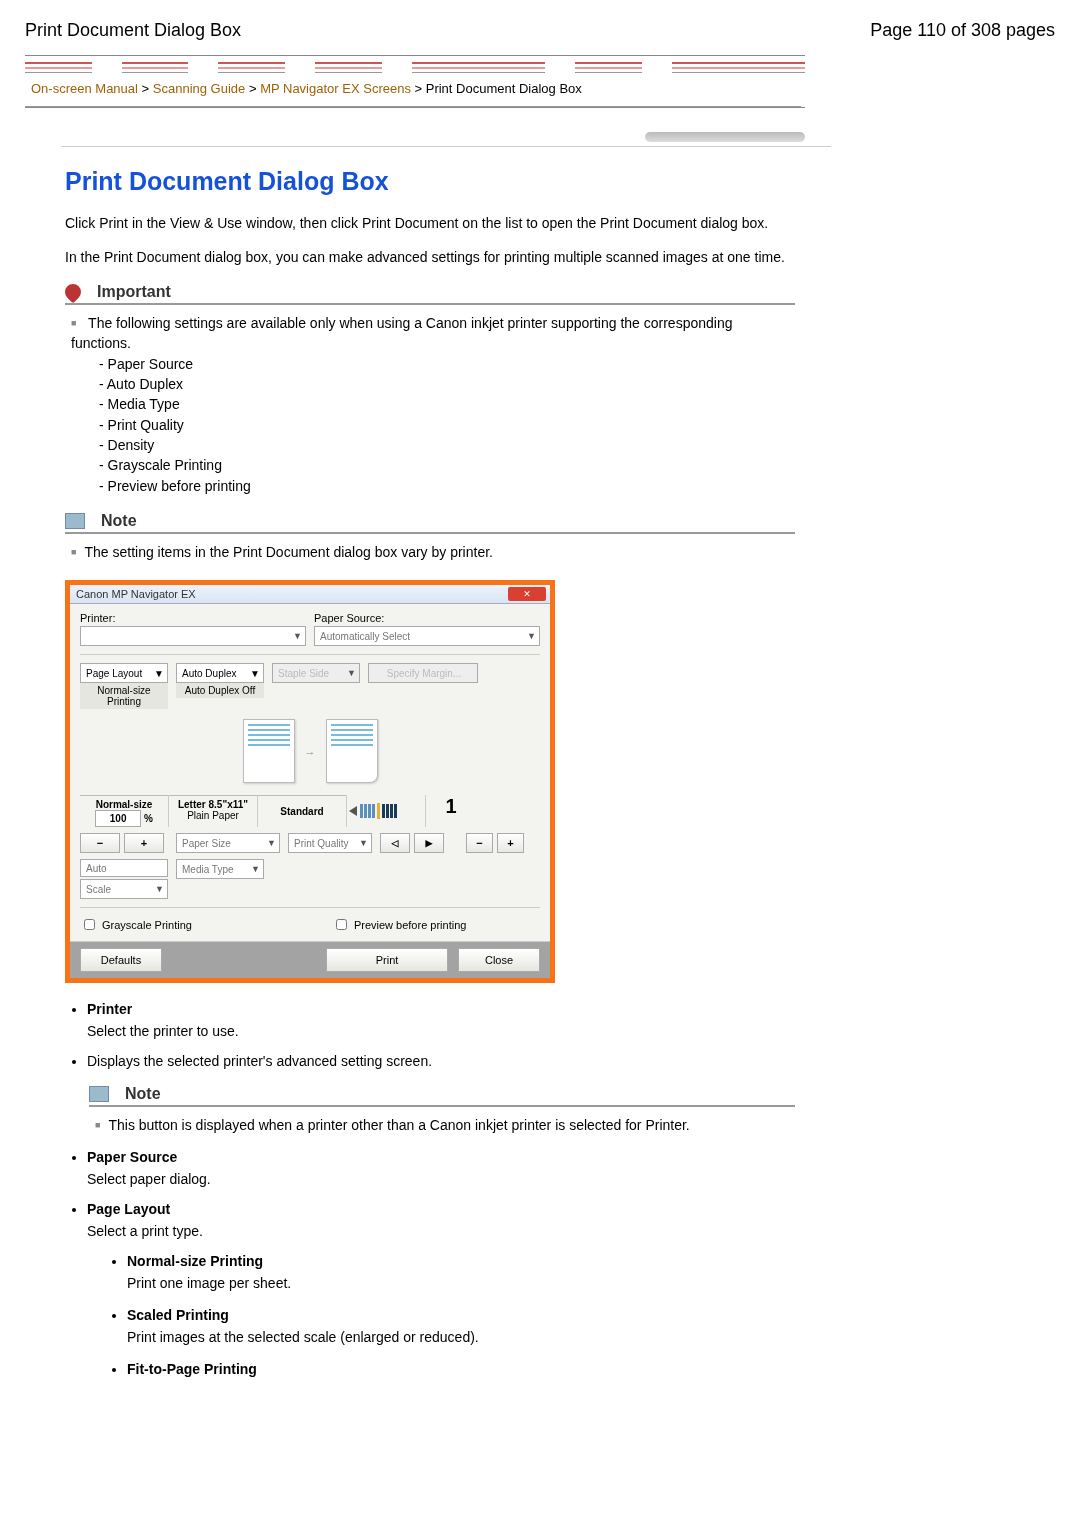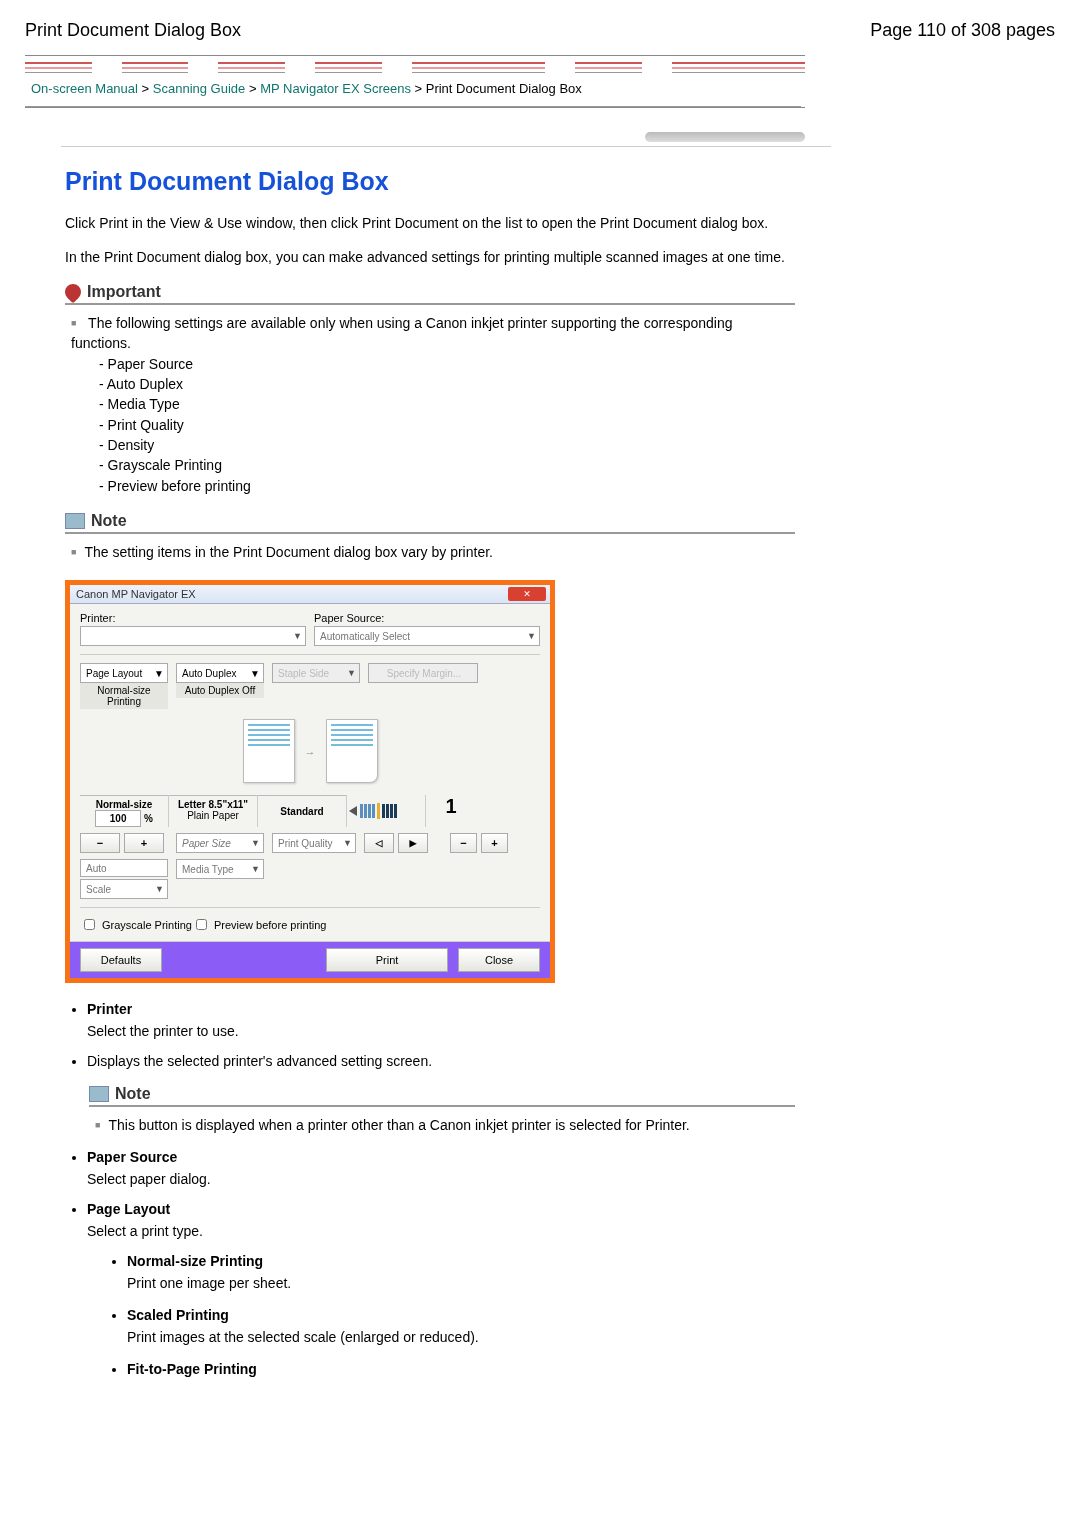--- a/index.html
+++ b/index.html
@@ -14,28 +14,28 @@
   .top-header { display: flex; justify-content: space-between; margin-bottom: 14px; }
   .top-title-left { font-size: 18px; }
   .top-title-right { font-size: 18px; }
   .deco-bar { border: 1px solid #888; border-left: none; border-right: none; padding: 6px 0 0 0; margin: 4px 0 2px 0; width: 780px; }
   .deco-row { display: flex; gap: 30px; margin-bottom: 4px; }
   .deco-cell { width: 70px; }
   .dl1 { border-top: 2px solid #c55; margin-bottom: 3px; }
   .dl2 { border-top: 2px solid #e99; margin-bottom: 3px; }
   .dl3 { border-top: 1px solid #999; }
   .breadcrumbs { font-size: 13px; padding: 4px 0 10px 6px; border-bottom: 1px solid #999; width: 770px; }
-  .breadcrumbs a { color: #0f766e; text-decoration: none; }
+  .breadcrumbs a { color: #a16207; text-decoration: none; }
   .spacer-bar { margin-top: 24px; height: 10px; width: 780px; display:flex; justify-content:flex-end;}
   .pill { width: 160px; height: 10px; background: linear-gradient(#bbb,#ddd); border-radius: 5px; }
   .hr-thin { border: 0; border-top: 1px solid #ccc; width: 770px; margin: 4px 0 20px 36px; }
   .content { margin-left: 40px; width: 730px; }
   h1.big { color: #1552d9; font-size: 25px; font-weight: bold; margin: 10px 0 18px 0; }
   p.body { margin: 0 0 14px 0; line-height: 1.4; }
-  .callout-head { display: flex; align-items: center; gap: 6px; font-weight: bold; color: #333; font-size: 16px; border-bottom: 2px solid #999; padding-bottom: 2px; margin-top: 16px; }
+  .callout-head { display: flex; align-items: center; gap: 16px; font-weight: bold; color: #333; font-size: 16px; border-bottom: 2px solid #999; padding-bottom: 2px; margin-top: 16px; }
   .drop-icon { width: 16px; height: 16px; background: #b33; border-radius: 50% 50% 50% 2px; transform: rotate(-45deg); display: inline-block; }
   .note-icon { display:inline-block; width:18px; height:14px; border:1px solid #78a; background: linear-gradient(90deg,#9bc 48%,#fff 50%,#9bc 52%); }
   ul.bullet-sq { list-style: none; padding: 0; margin: 8px 0 8px 6px; }
   ul.bullet-sq > li::before { content:"■"; color:#888; font-size:9px; margin-right:8px; vertical-align: 2px;}
   ul.bullet-sq > li { margin-bottom: 2px; line-height: 1.45; }
   .sub-dash { margin-left: 28px; }
   .sub-dash div { line-height: 1.45; }
 
   
   .dialog { border: 5px solid #f97316; width: 480px; margin: 18px 0; font-size: 11px; background:#f3f3ef; }
@@ -62,24 +62,24 @@
   .val-input { background:#fff; border:1px solid #aaa; width:44px; height:15px; text-align:center; font-size:10px; display:inline-block; line-height:15px;}
   .pm-row { display:flex; gap:8px; margin:6px 0 0 0;}
   .pm-btn { width:38px; height:18px; border:1px solid #aaa; background: linear-gradient(#fff,#e8e8e4); display:flex; align-items:center; justify-content:center; font-weight:bold;}
   .vbar { width:1px; background:#ccc; }
   .slider-track { display:flex; align-items:center; gap:1px; height:24px;}
   .tick { width:3px; height:14px; background:#5a8fc0;}
   .tick.dark { background:#1a3b5a; }
   .slider-marker { width:3px; height:16px; background:#e8b030; margin:0 1px;}
   .speaker { width:0; height:0; border-top:5px solid transparent; border-bottom:5px solid transparent; border-right:8px solid #555; margin:0 2px;}
   .copies { font-size:20px; font-weight:bold; text-align:center; }
-  .chk-row { display:flex; margin-top:4px;}
+  .chk-row { display:flex; gap:140px; margin-top:4px;}
   .chk { display:flex; align-items:center; gap:4px; font-size:11px;}
   .chk input { width:11px; height:11px; }
-  .dlg-footer { background:#8b5cf6; border-top:1px solid #ccc; padding:6px 10px; display:flex; justify-content:space-between;}
+  .dlg-footer { background:#a3a3a3; border-top:1px solid #ccc; padding:6px 10px; display:flex; justify-content:space-between;}
   .btn { border:1px solid #aaa; background: linear-gradient(#fff,#e6e6e0); width:80px; height:22px; display:flex; align-items:center; justify-content:center; font-size:11px;}
   .btn-group { display:flex; gap:10px;}
 
   
   ul.def { list-style: disc; padding-left: 22px; margin: 14px 0 0 0;}
   ul.def > li { margin-bottom: 14px; }
   ul.def > li > .dt { font-weight: bold; margin-bottom: 6px; }
   ul.def > li > .dd { margin: 0; }
   .inner-note { margin-left: 2px; }
   .inner-note .callout-head { font-size:16px; }
@@ -286,21 +286,21 @@
         <div style="width:50px;">
           <div class="copies">1</div>
         </div>
       </div>
 
       <div class="pm-row">
         <div style="width:88px; display:flex; gap:4px;">
           <div class="pm-btn">−</div>
           <div class="pm-btn">+</div>
         </div>
-        <div style="width:88px;font-style:italic;">
+        <div style="width:104px;">
           <div class="sel">
               <span>Paper Size</span>
               <span class="caret">▼</span>
             </div>
         </div>
         <div style="width:84px;">
           <div class="sel">
               <span>Print Quality</span>
               <span class="caret">▼</span>
             </div>

